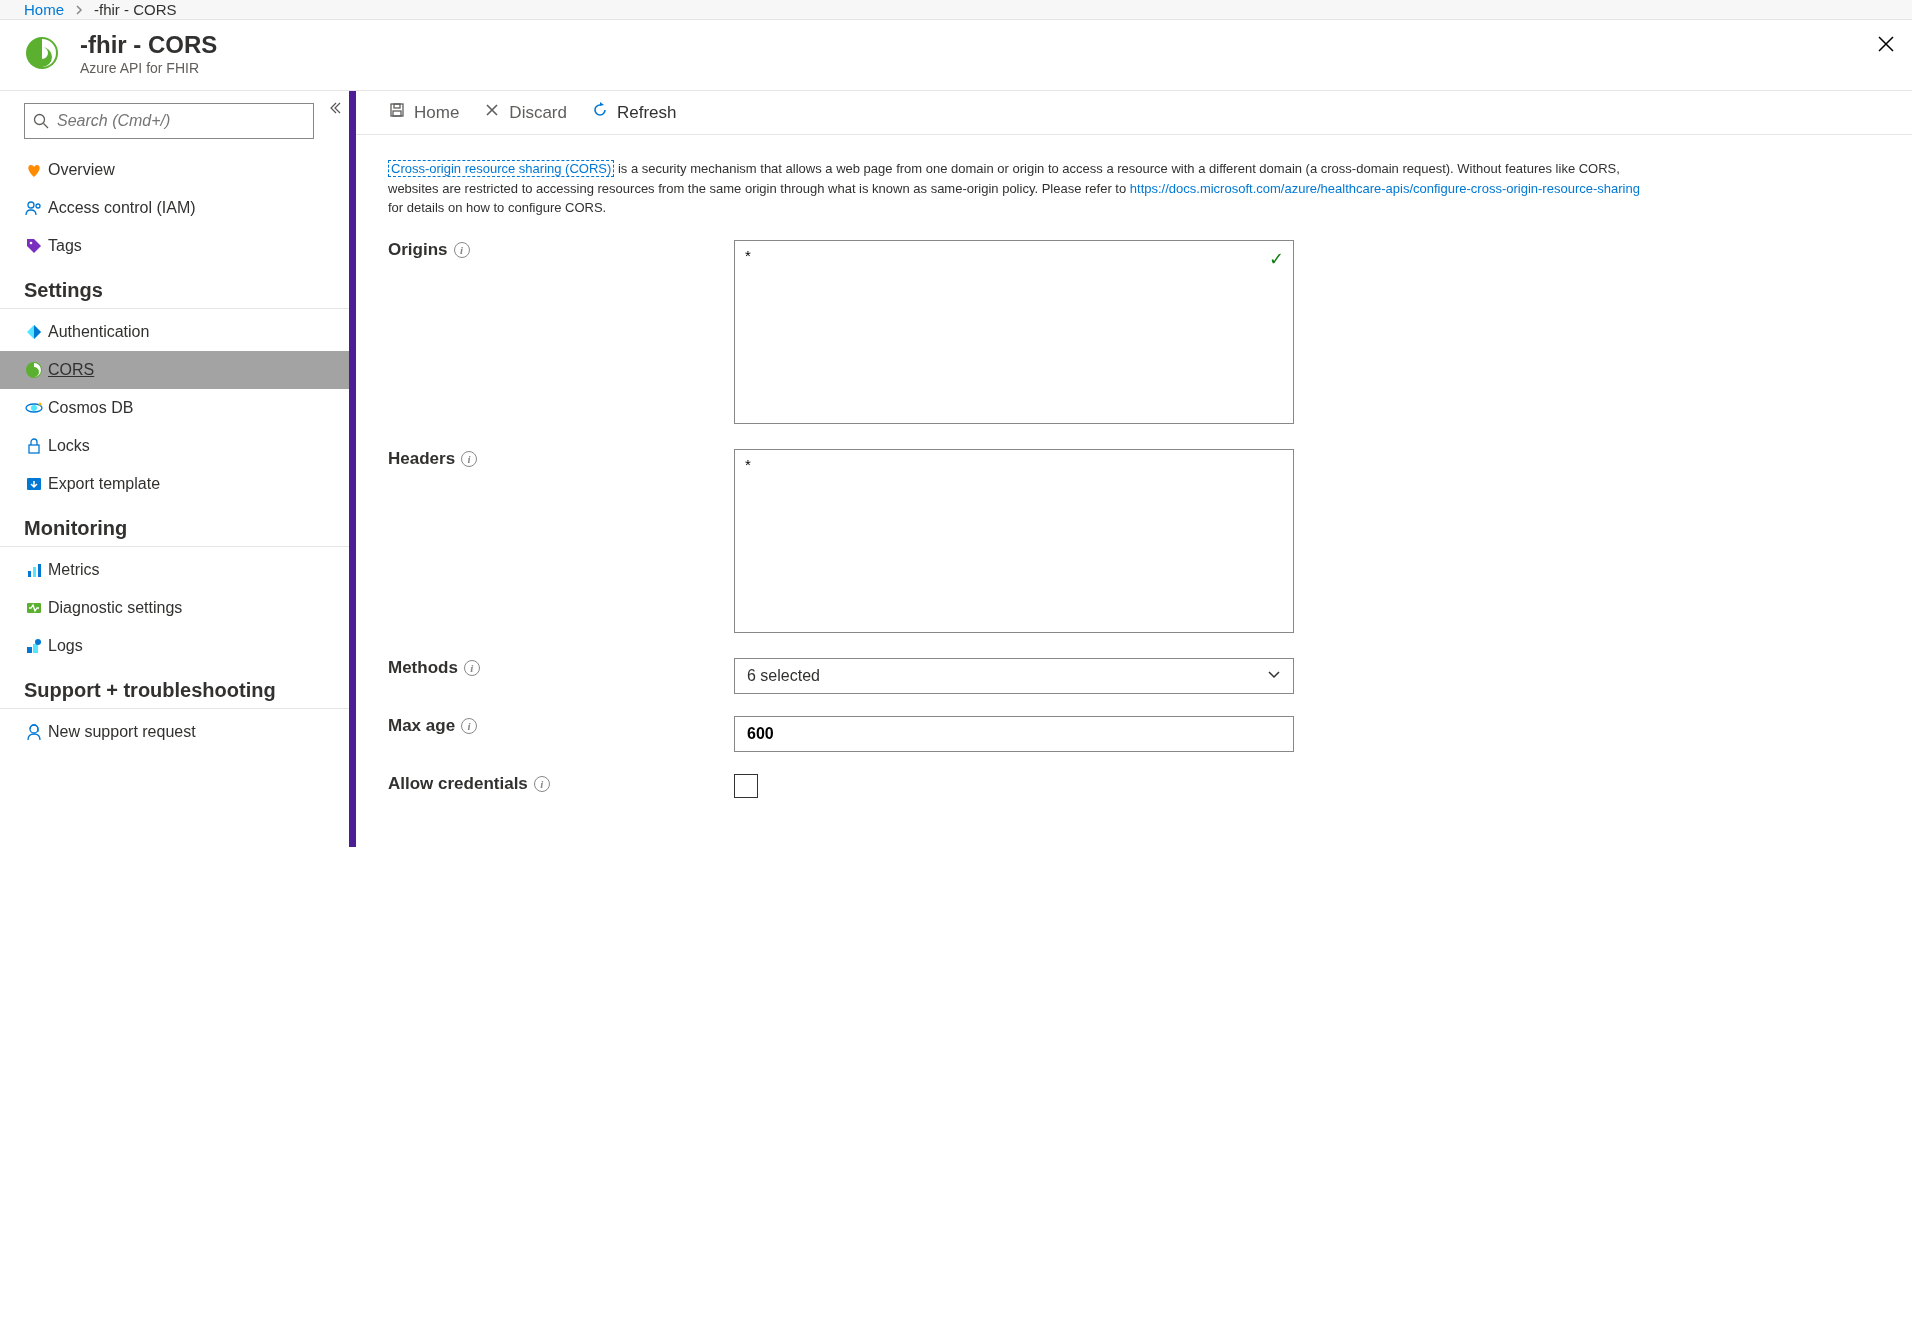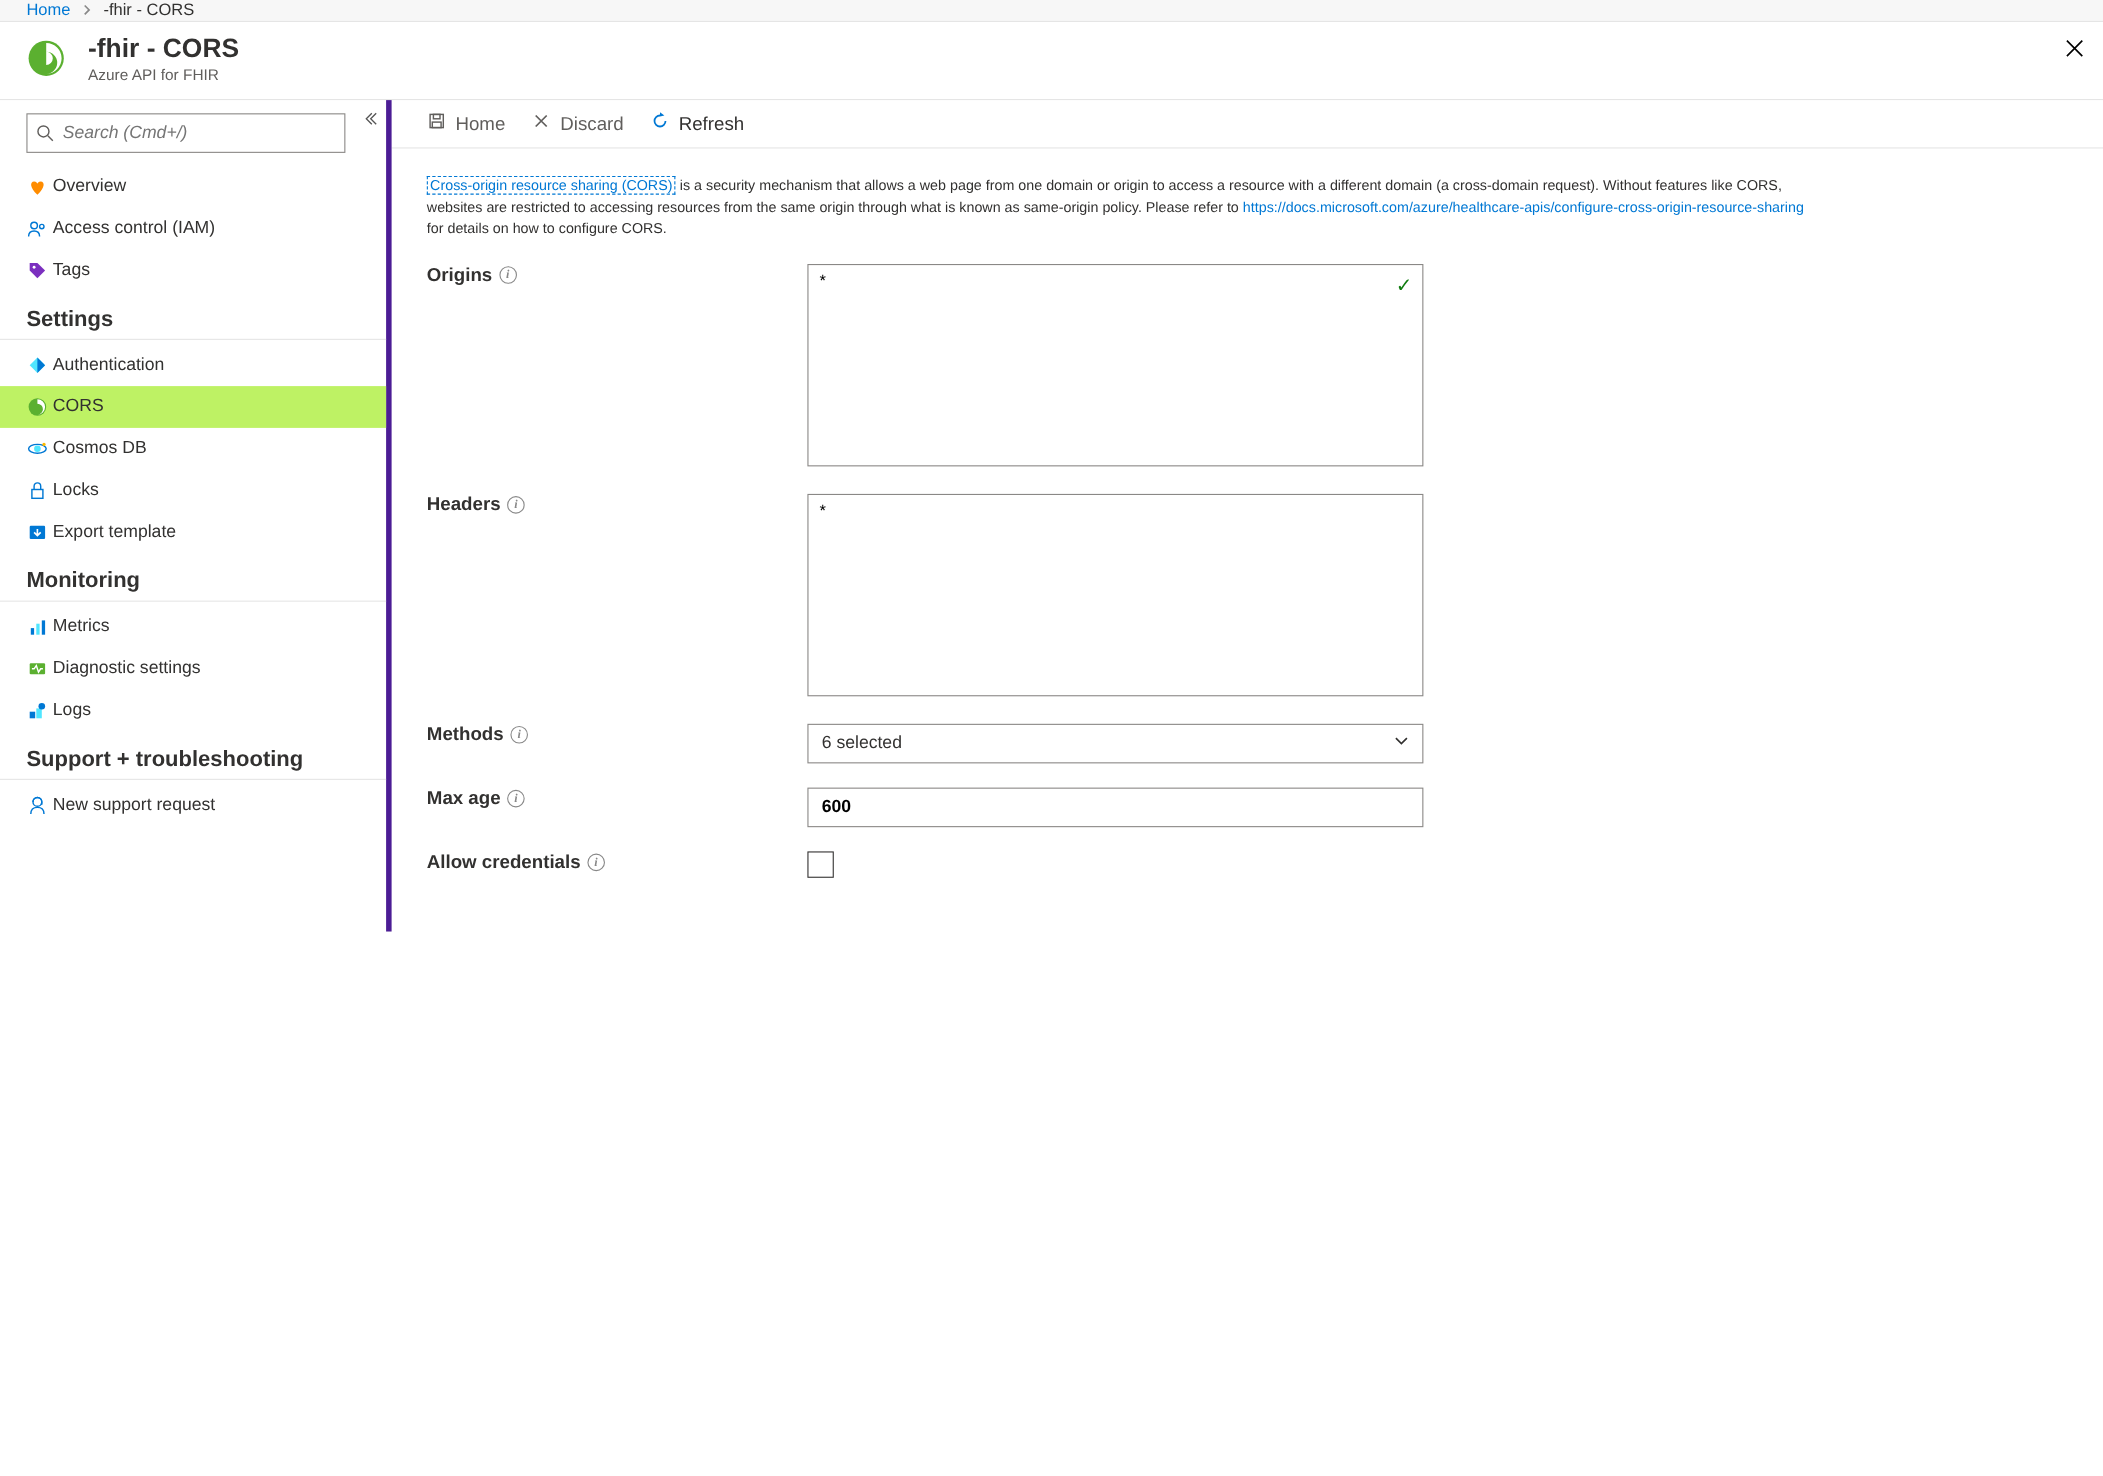--- a/index.html
+++ b/index.html
@@ -15,29 +15,29 @@
   
   .page-header { display: flex; align-items: center; padding: 10px 24px 14px 24px; border-bottom: 1px solid #e5e5e5; position: relative; }
   .page-header .icon-box { width: 36px; height: 36px; margin-right: 20px; display:flex; align-items:center; justify-content:center;}
   .page-header .title-block { display:flex; flex-direction:column;}
   .page-header h1 { font-size: 24px; font-weight: 600; line-height: 1.25; }
   .page-header .subtitle { font-size: 14px; color: #605e5c; }
   .close-x { position:absolute; right:16px; top:14px; cursor:pointer; }
 
   
   .main { display:flex; }
-  .sidebar { width: 356px; border-right:5px solid #4c1d95; padding: 12px 0 24px 0; position:relative;}
+  .sidebar { width: 356px; border-right:7px solid #4c1d95; padding: 12px 0 24px 0; position:relative;}
   .collapse-btn { position:absolute; right:8px; top:10px; cursor:pointer; font-size:14px; color:#555;}
   .search-wrap { padding: 0 24px 12px 24px; }
   .search-box { display:flex; align-items:center; width:290px; border:1px solid #8a8886; padding:4px 8px; height:36px;}
   .search-box input { border:none; outline:none; flex:1; font-size:16px; font-style:italic; color:#605e5c; background:transparent;}
   .search-box svg { margin-right:8px;}
 
   .nav-item { display:flex; align-items:center; gap:4px; padding:10px 24px; cursor:pointer; font-size:16px;}
-  .nav-item.selected { background:#bef264; }
+  .nav-item.selected { background:#a3a3a3;text-decoration:underline; }
   .nav-item .icon { width:20px; display:flex; align-items:center; justify-content:center;}
   .nav-section-header { font-weight:600; font-size:20px; padding:14px 24px 6px 24px; border-bottom:1px solid #e5e5e5; margin-bottom:4px;}
 
   .content { flex:1; display:flex; flex-direction:column; }
   .command-bar { display:flex; align-items:center; gap:24px; padding:10px 32px; border-bottom:1px solid #e5e5e5;}
   .cmd-btn { display:flex; align-items:center; gap:8px; color:#605e5c; font-size:17px; cursor:pointer; }
   .cmd-btn.active { color:#323130; }
   .cmd-btn .ic { color:#605e5c; }
   .cmd-btn.refresh .ic { color:#0078d4; }
 

